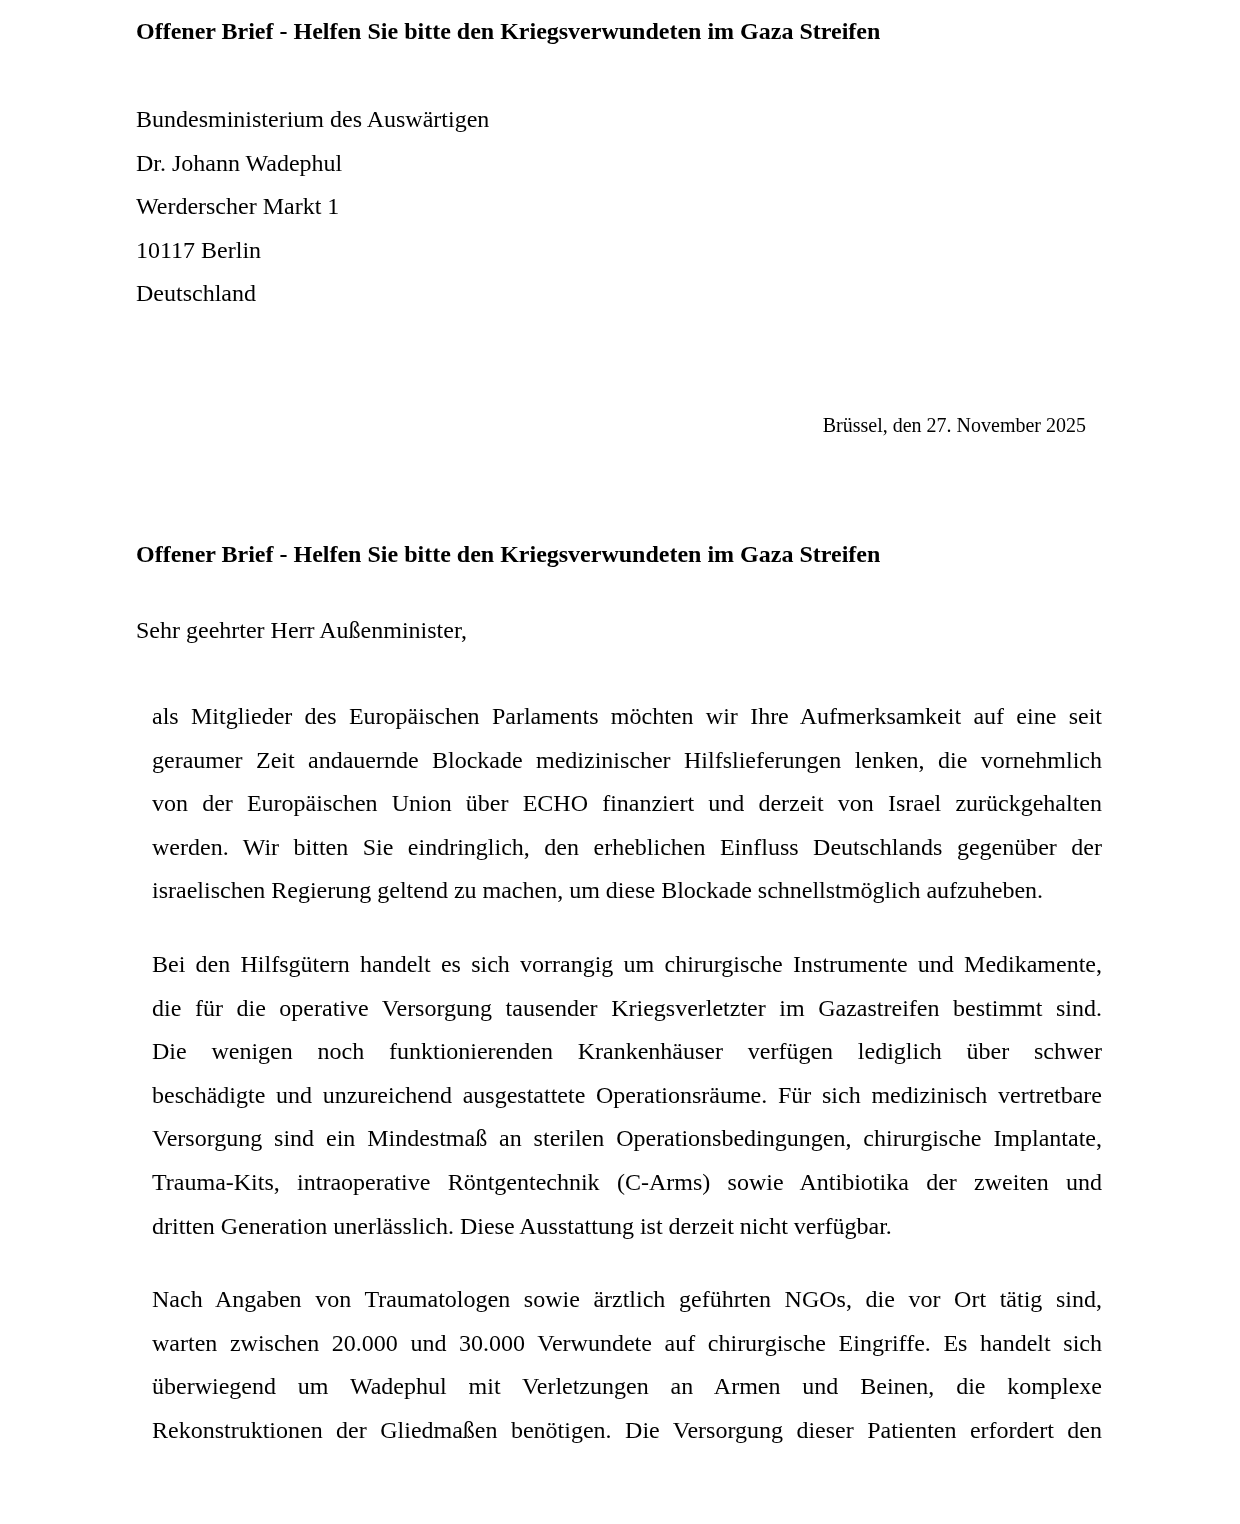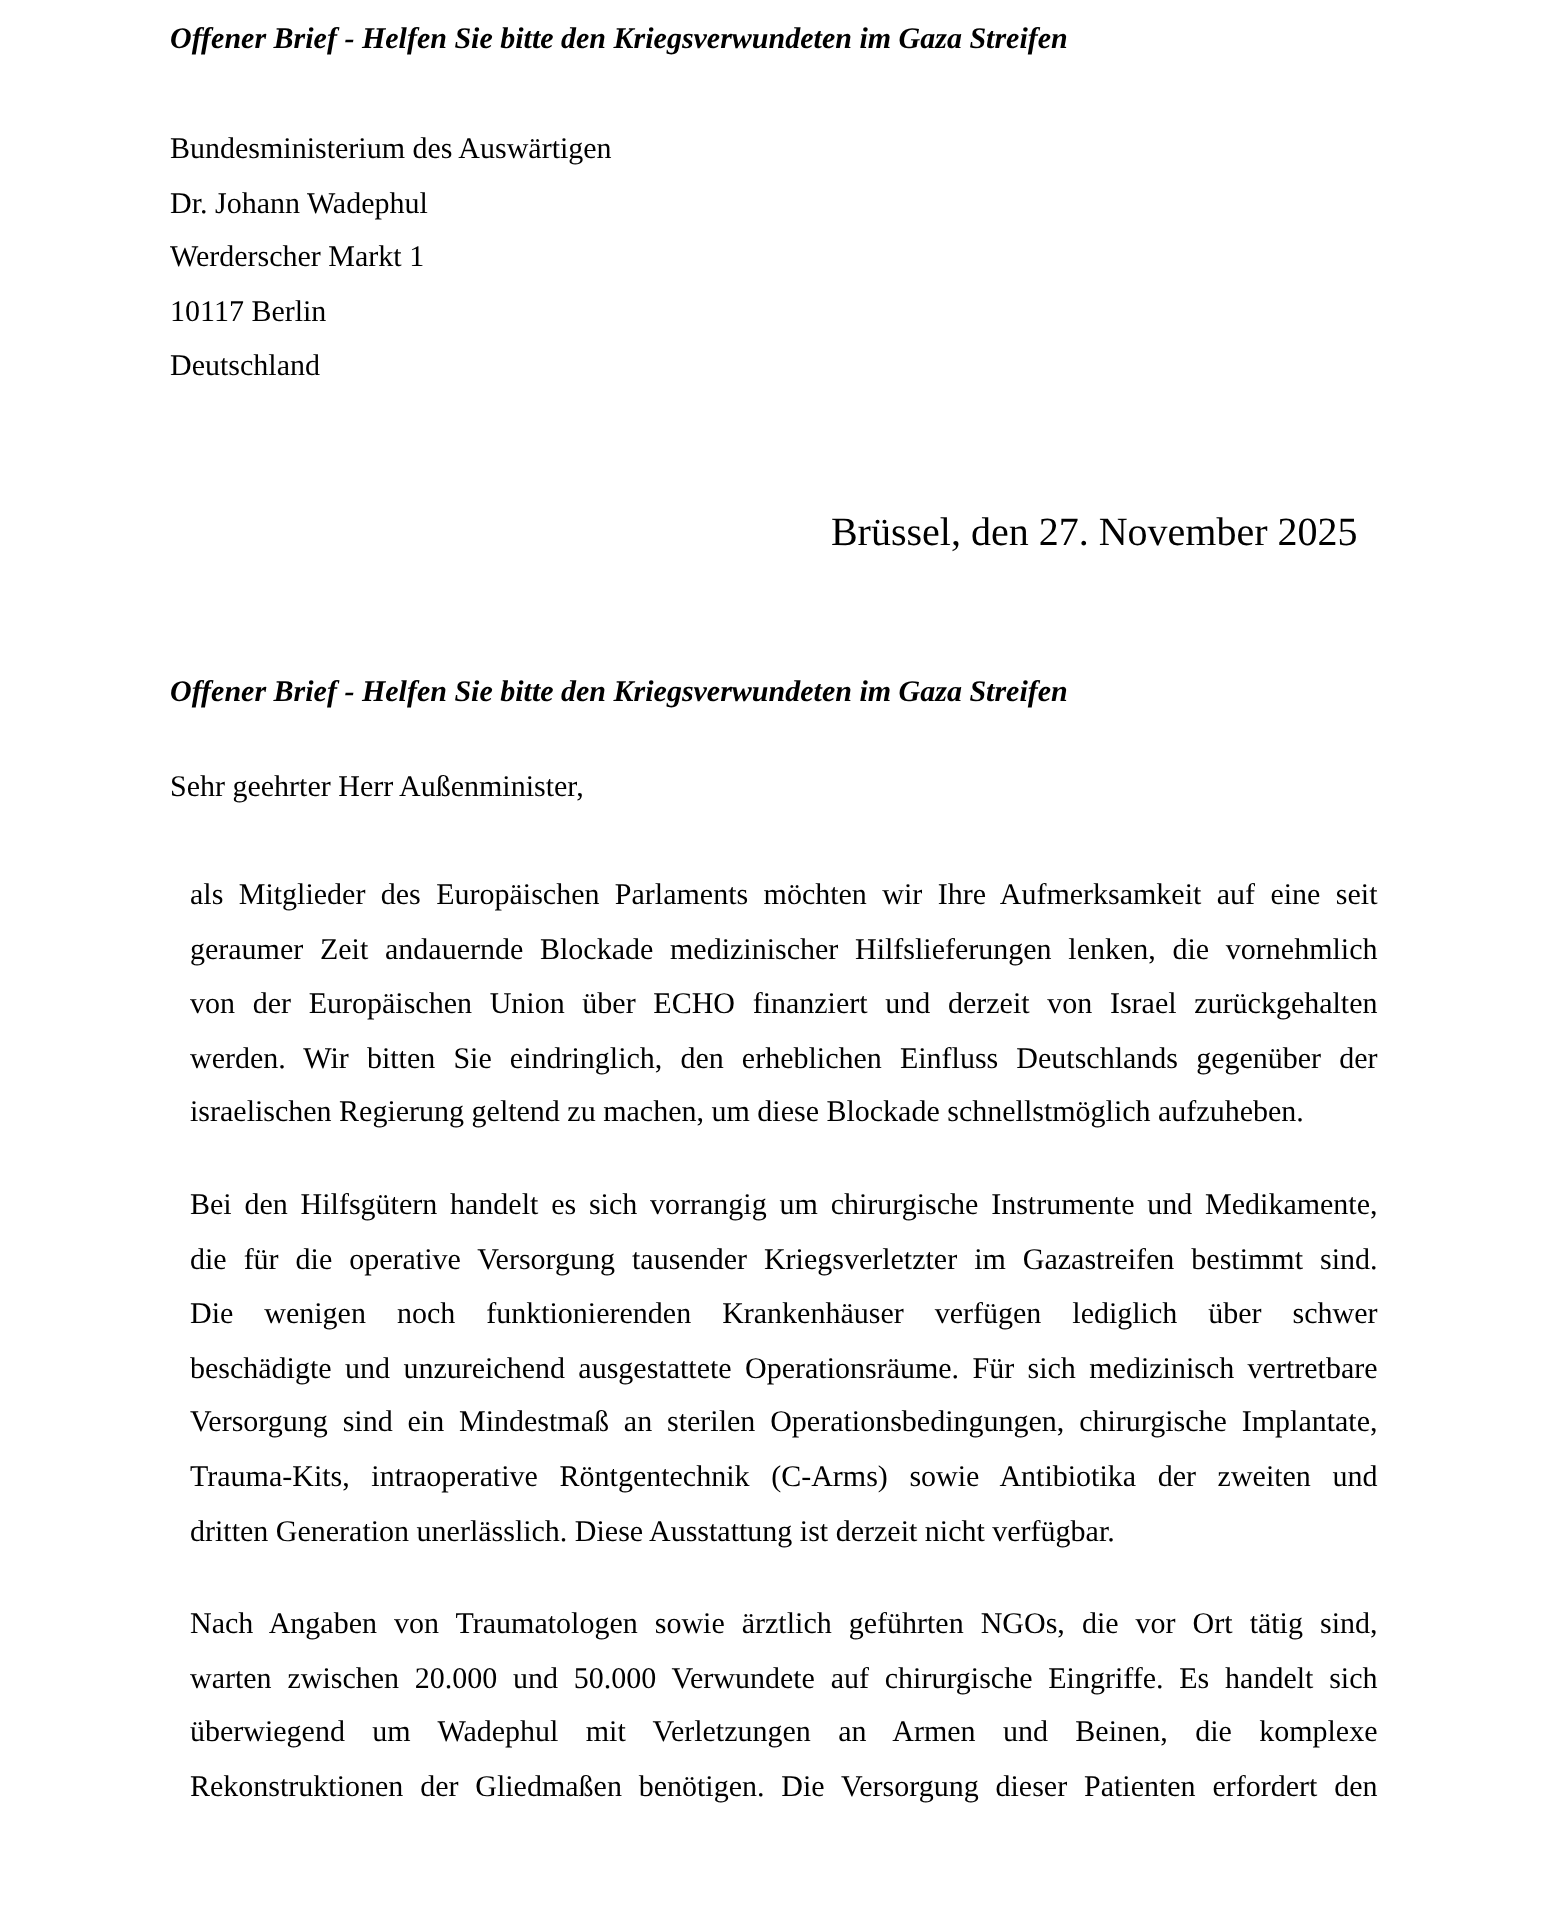--- a/index.html
+++ b/index.html
@@ -20,21 +20,20 @@
       left: 136px;
       top: 0;
       width: 950px;
     }
     .heading {
       font-weight: bold;
       font-size: 24px;
       line-height: 30px;
       white-space: nowrap;
       margin: 0;
-      font-style: italic;
     }
     .heading.top {
       position: absolute;
       top: 16px;
       left: 0;
     }
     .address {
       position: absolute;
       top: 100px;
       left: 0;
@@ -42,21 +41,21 @@
     }
     .address div {
       height: 43.6px;
       line-height: 38px;
       white-space: nowrap;
     }
     .date {
       position: absolute;
       top: 406px;
       right: 0;
-      font-size: 32px;
+      font-size: 20px;
       line-height: 38px;
       white-space: nowrap;
       text-align: right;
     }
     .heading.second {
       position: absolute;
       top: 539px;
       left: 0;
     }
     .salutation {
@@ -124,18 +123,18 @@
     <span class="line">die für die operative Versorgung tausender Kriegsverletzter im Gazastreifen bestimmt sind.</span>
     <span class="line">Die wenigen noch funktionierenden Krankenhäuser verfügen lediglich über schwer</span>
     <span class="line">beschädigte und unzureichend ausgestattete Operationsräume. Für sich medizinisch vertretbare</span>
     <span class="line">Versorgung sind ein Mindestmaß an sterilen Operationsbedingungen, chirurgische Implantate,</span>
     <span class="line">Trauma-Kits, intraoperative Röntgentechnik (C-Arms) sowie Antibiotika der zweiten und</span>
     <span class="line last">dritten Generation unerlässlich. Diese Ausstattung ist derzeit nicht verfügbar.</span>
   </p>
 
   <p class="para p3">
     <span class="line">Nach Angaben von Traumatologen sowie ärztlich geführten NGOs, die vor Ort tätig sind,</span>
-    <span class="line">warten zwischen 20.000 und 50.000 Verwundete auf chirurgische Eingriffe. Es handelt sich</span>
+    <span class="line">warten zwischen 20.000 und 30.000 Verwundete auf chirurgische Eingriffe. Es handelt sich</span>
     <span class="line">überwiegend um Wadephul mit Verletzungen an Armen und Beinen, die komplexe</span>
     <span class="line">Rekonstruktionen der Gliedmaßen benötigen. Die Versorgung dieser Patienten erfordert den</span>
   </p>
 
 </div>
 
 </body></html>

